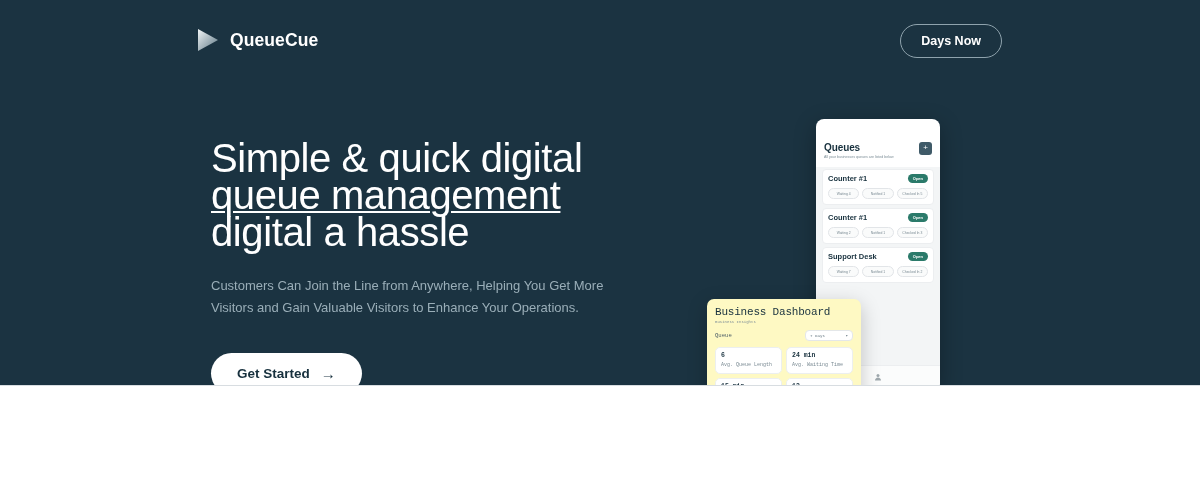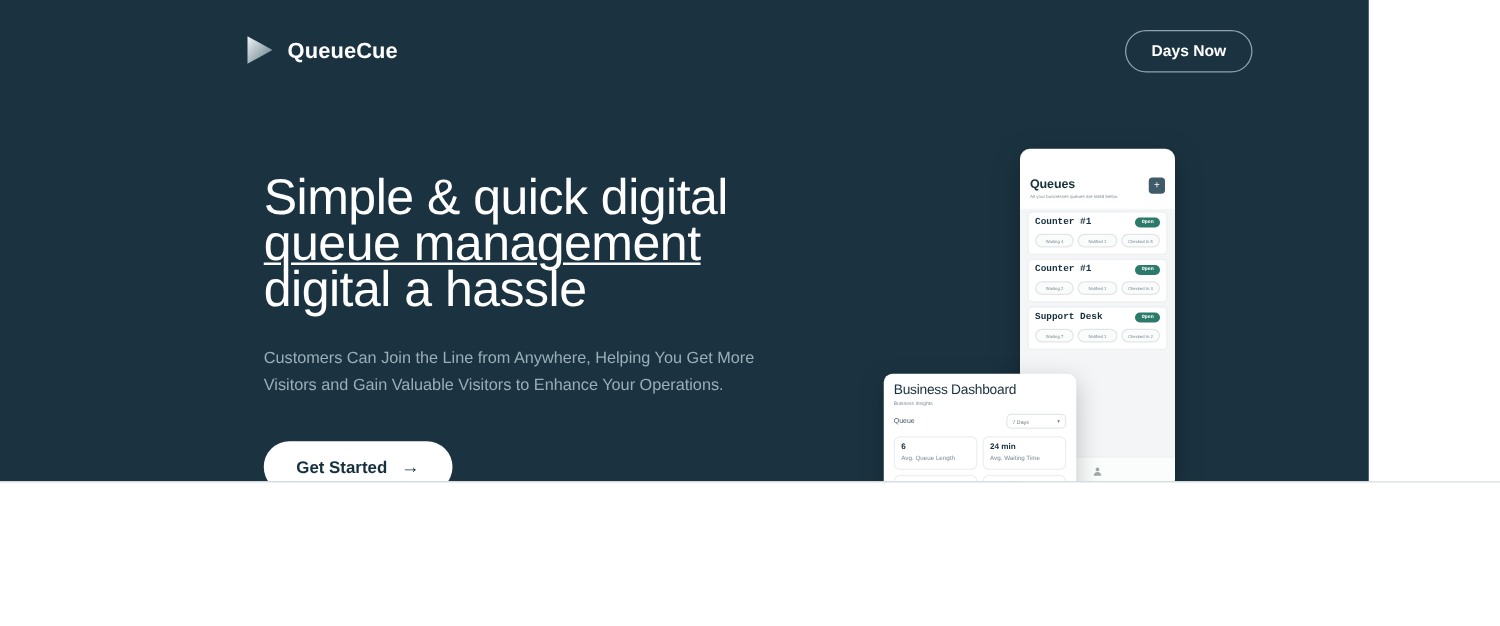--- a/index.html
+++ b/index.html
@@ -16,21 +16,21 @@
     position: relative;
     width: 1200px;
     height: 501px;
     background: #ffffff;
   }
 
   
   .hero {
     position: absolute;
     left: 0; top: 0;
-    width: 1095px;
+    width: 1200px;
     height: 385px;
     background: #1b3341;
     overflow: hidden;
     padding-left: 19px;
   }
   .hero-bottom-rule {
     position: absolute;
     left: 0; top: 385px;
     width: 1200px; height: 1px;
     background: #d8dde1;
@@ -170,21 +170,20 @@
     background: #ffffff;
     border: 1px solid #eceef0;
     border-radius: 4px;
     padding: 4px 5px 5px 5px;
     margin-bottom: 3px;
   }
   .q-card-top {
     display: flex;
     align-items: center;
     justify-content: space-between;
-    font-family: Liberation Mono, monospace;
   }
   .q-name {
     color: #17303d;
     font-size: 7.5px;
     font-weight: bold;
   }
   .q-status {
     background: #2b7a6a;
     color: #ffffff;
     font-size: 4px;
@@ -218,25 +217,25 @@
     align-items: center;
     justify-content: center;
   }
   .nav-icon { width: 8px; height: 8px; opacity: 0.55; }
 
   
   .dash {
     position: absolute;
     left: 707px; top: 299px;
     width: 154px; height: 113px;
-    background: #ffffff;
+    background: #fef9c3;
     border-radius: 7px;
     box-shadow: 0 6px 20px rgba(0,0,0,0.22);
     padding: 7px 8px;
-    font-family: Liberation Sans, sans-serif;
+    font-family: Liberation Mono, monospace;
     overflow: hidden;
   }
   .dash-title {
     color: #17303d;
     font-size: 11px;
     font-weight: normal;
     letter-spacing: -0.2px;
   }
   .dash-sub {
     color: #7d8e97;

